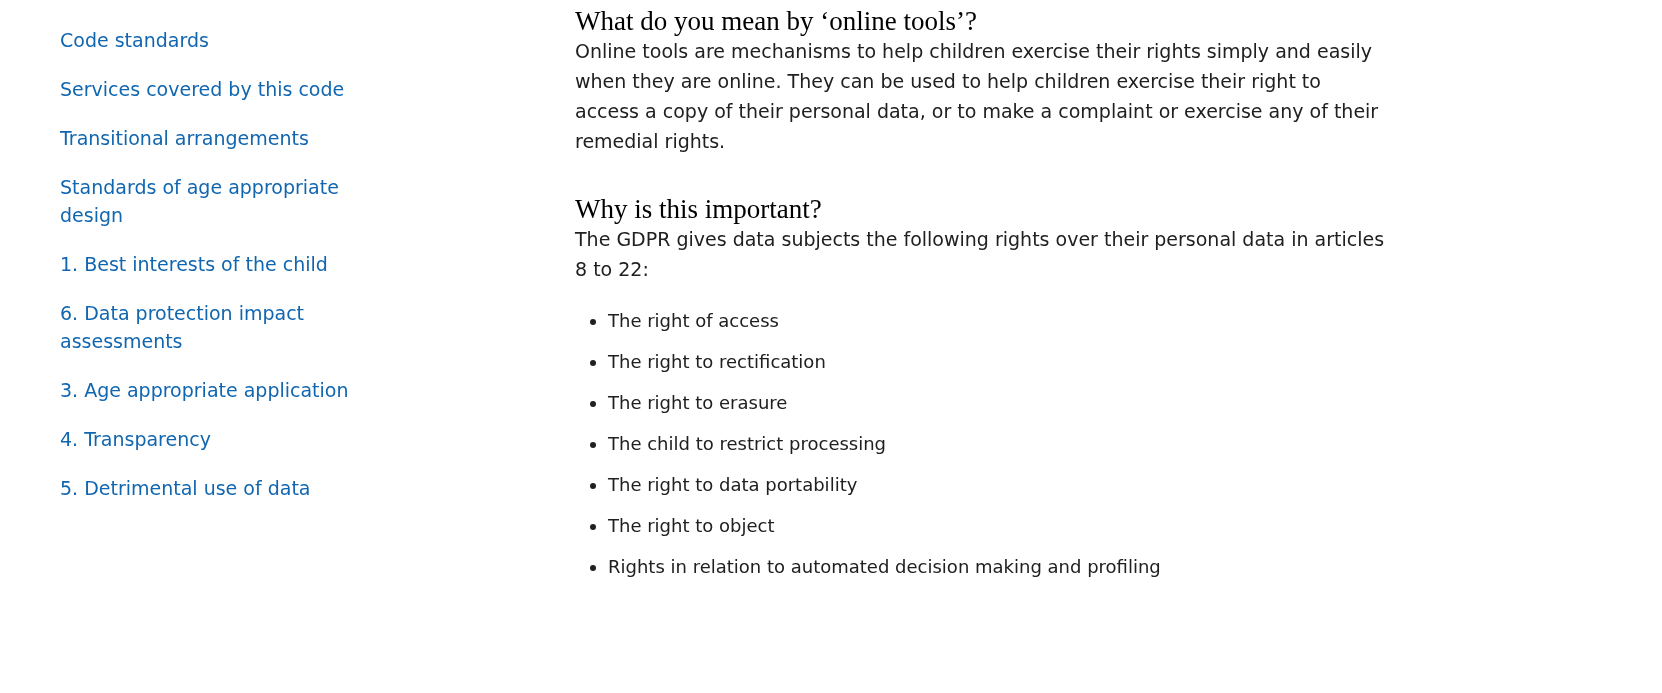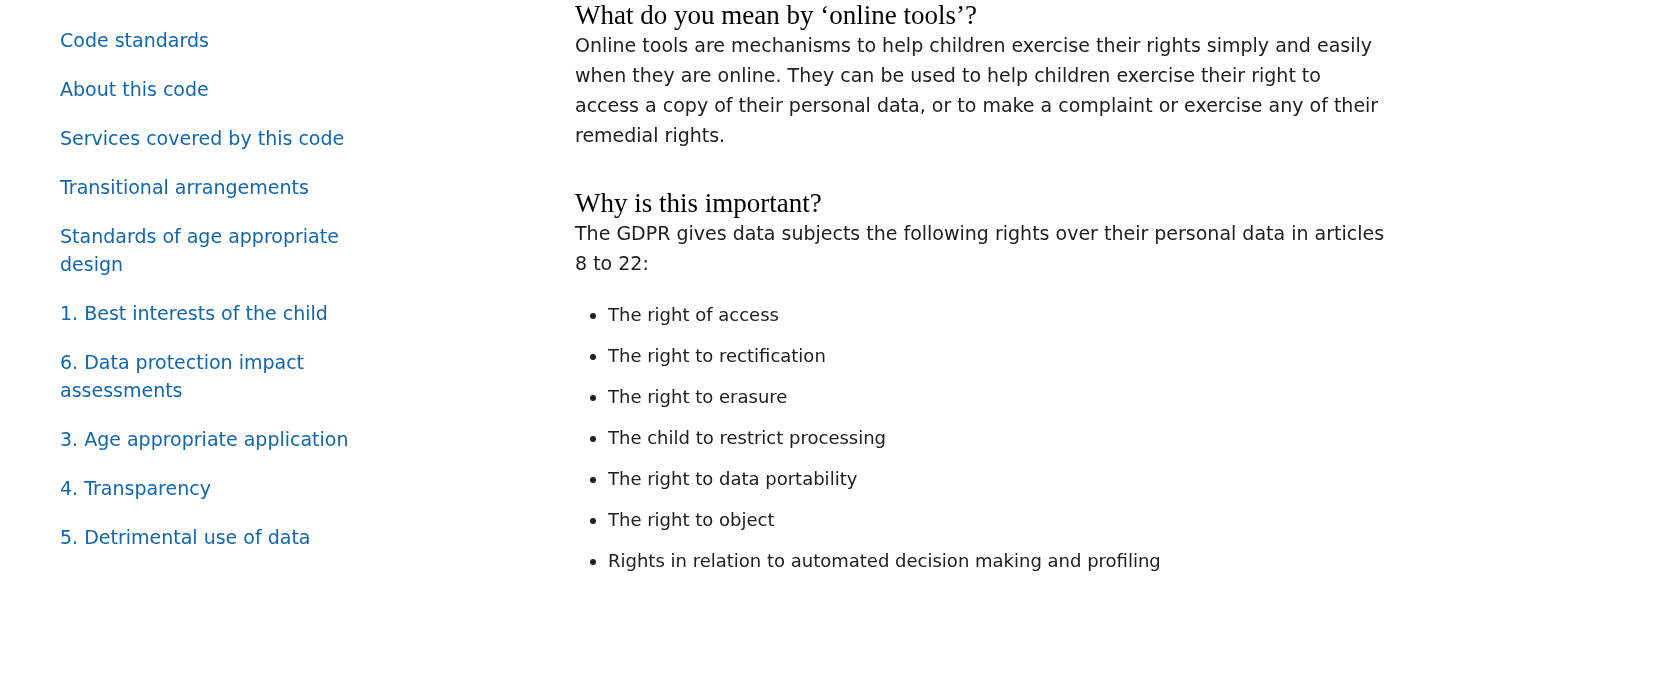--- a/index.html
+++ b/index.html
@@ -39,20 +39,21 @@
     text-decoration: none;
     cursor: pointer;
     white-space: pre-line;
     margin-bottom: 21px;
   }
 
   
   .main {
     flex: 0 0 1087px;
     width: 1087px;
+    padding-top: 6px;
     color: var(--text-color);
   }
   .main h2 {
     font-family: "Liberation Serif", "DejaVu Serif", serif;
     font-weight: 400;
     font-size: 27px;
     line-height: 30px;
     color: var(--heading-color);
   }
   .main h2.second { margin-top: 38px; }
@@ -73,21 +74,20 @@
   }
 </style>
 </head>
 <body>
 
 <div class="page">
 
   <aside class="sidebar">
     <nav>
       <a href="#">Code standards</a>
-      <a href="#">About this code</a>
       <a href="#">Services covered by this code</a>
       <a href="#">Transitional arrangements</a>
       <a href="#">Standards of age appropriate
 design</a>
       <a href="#">1. Best interests of the child</a>
       <a href="#">6. Data protection impact
 assessments</a>
       <a href="#">3. Age appropriate application</a>
       <a href="#">4. Transparency</a>
       <a href="#">5. Detrimental use of data</a>

